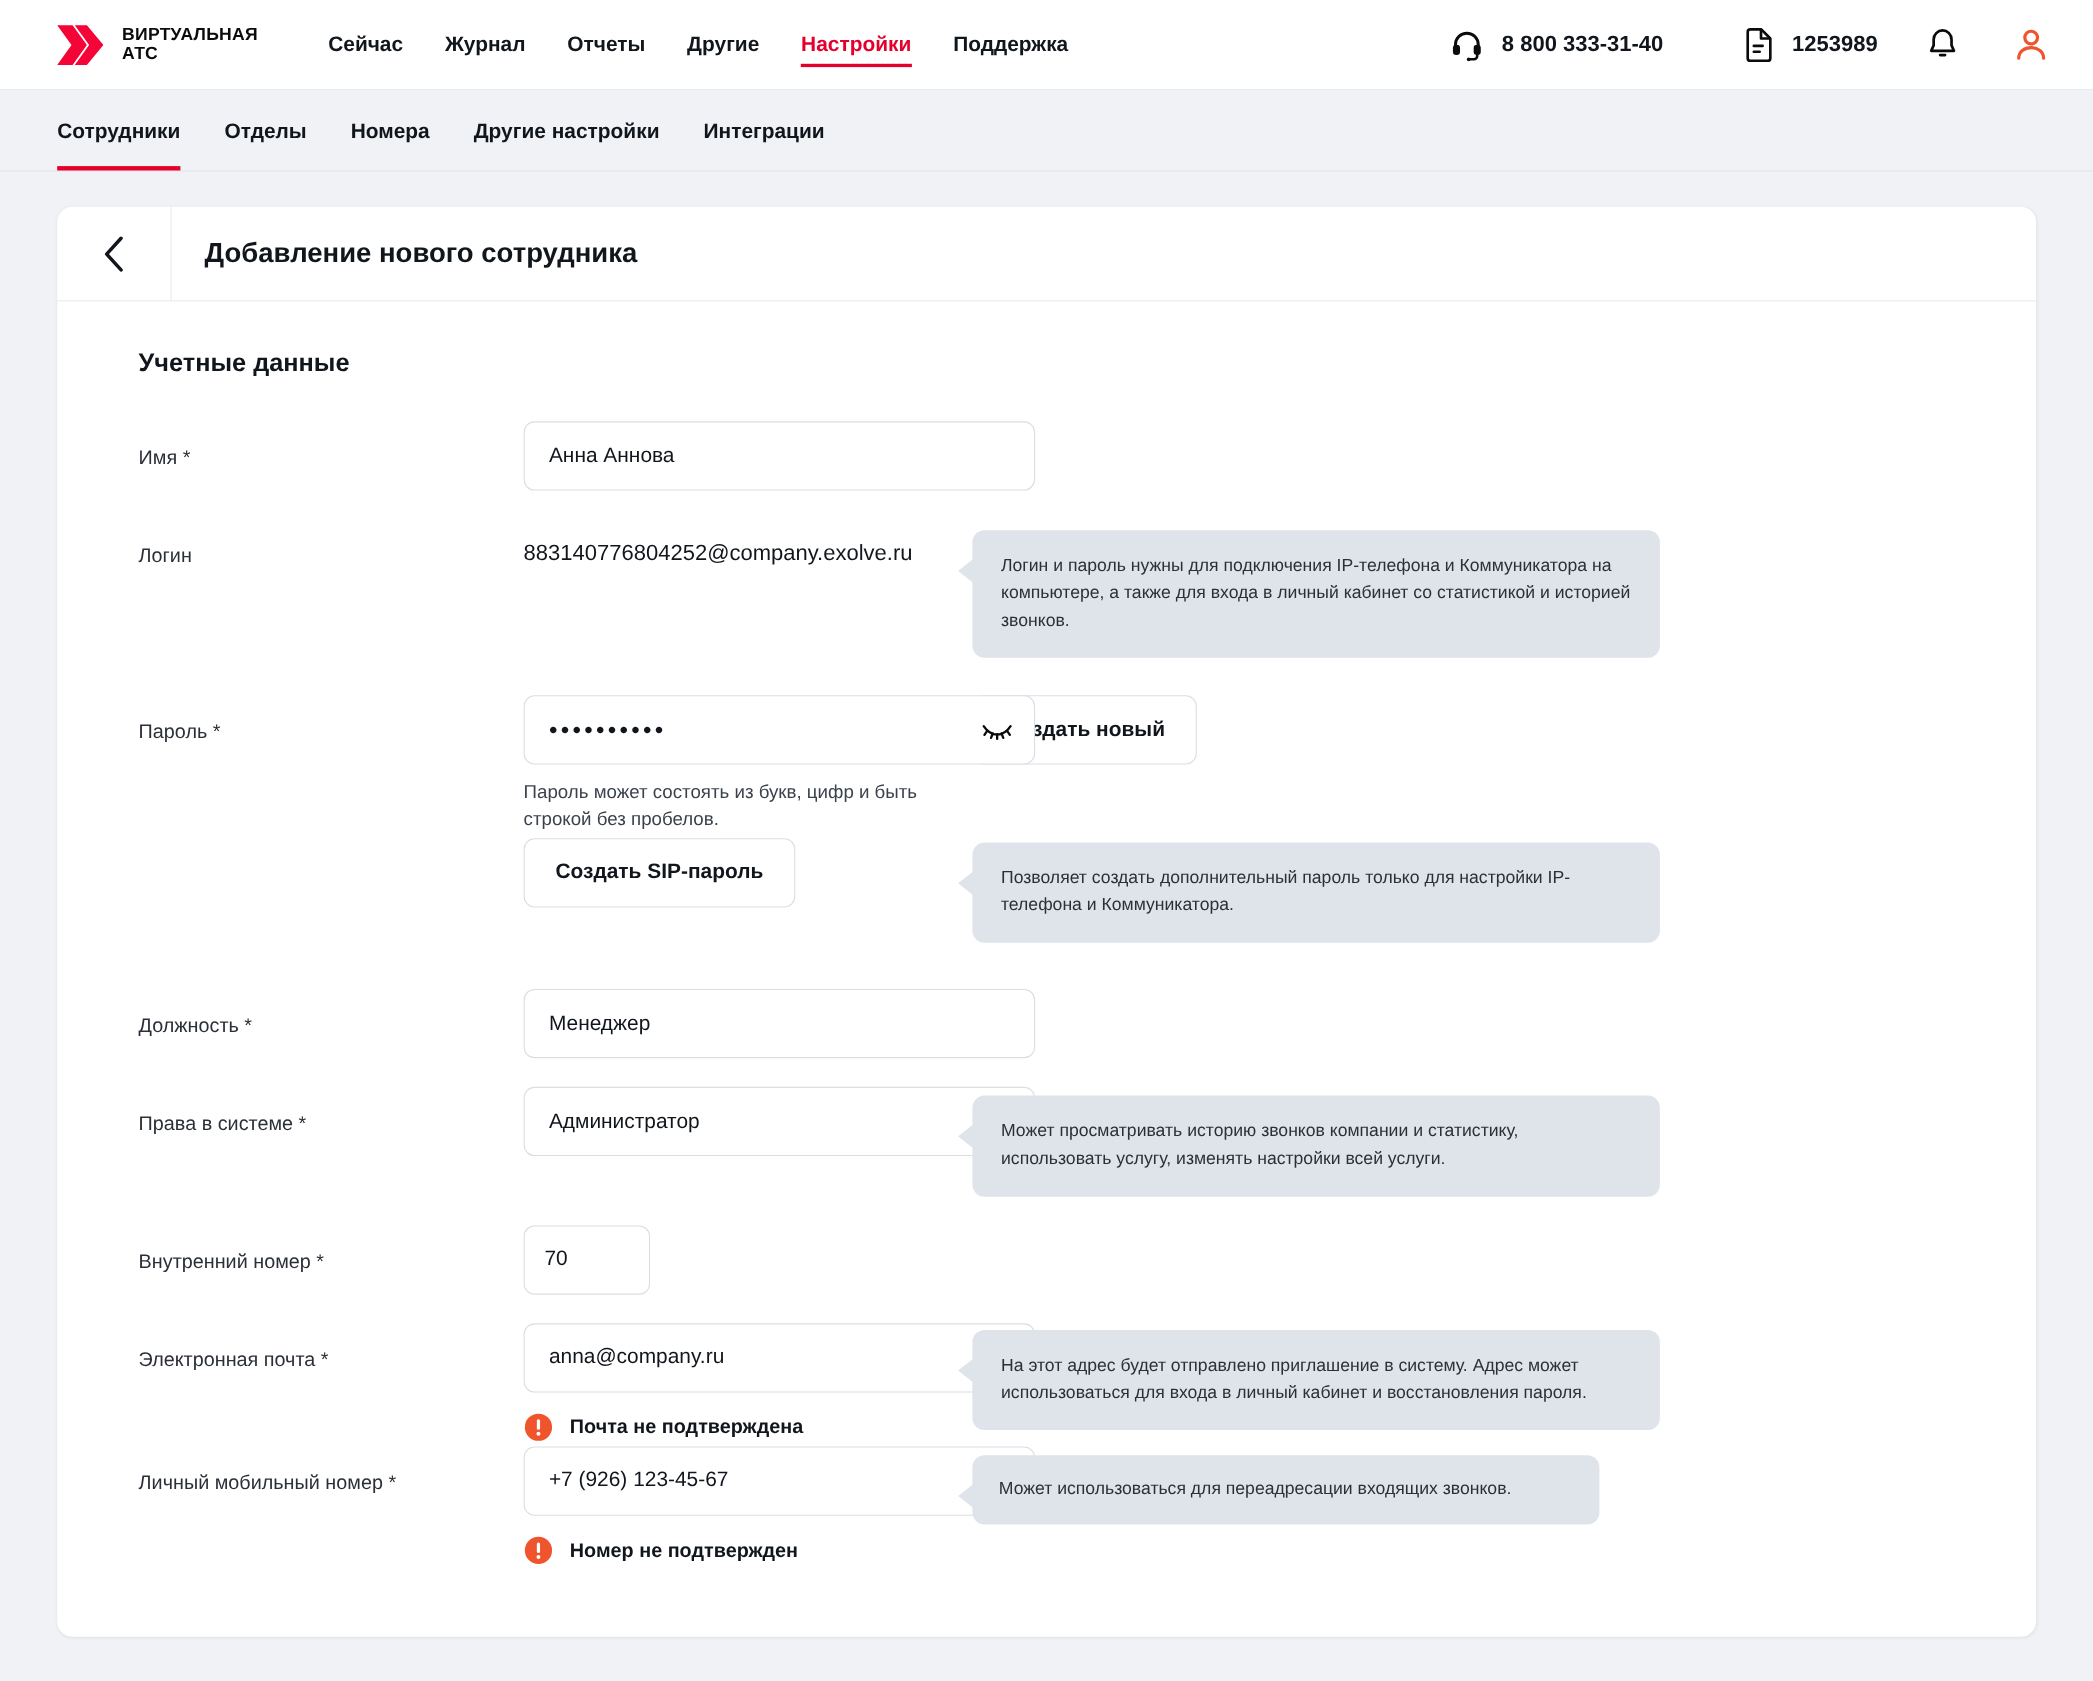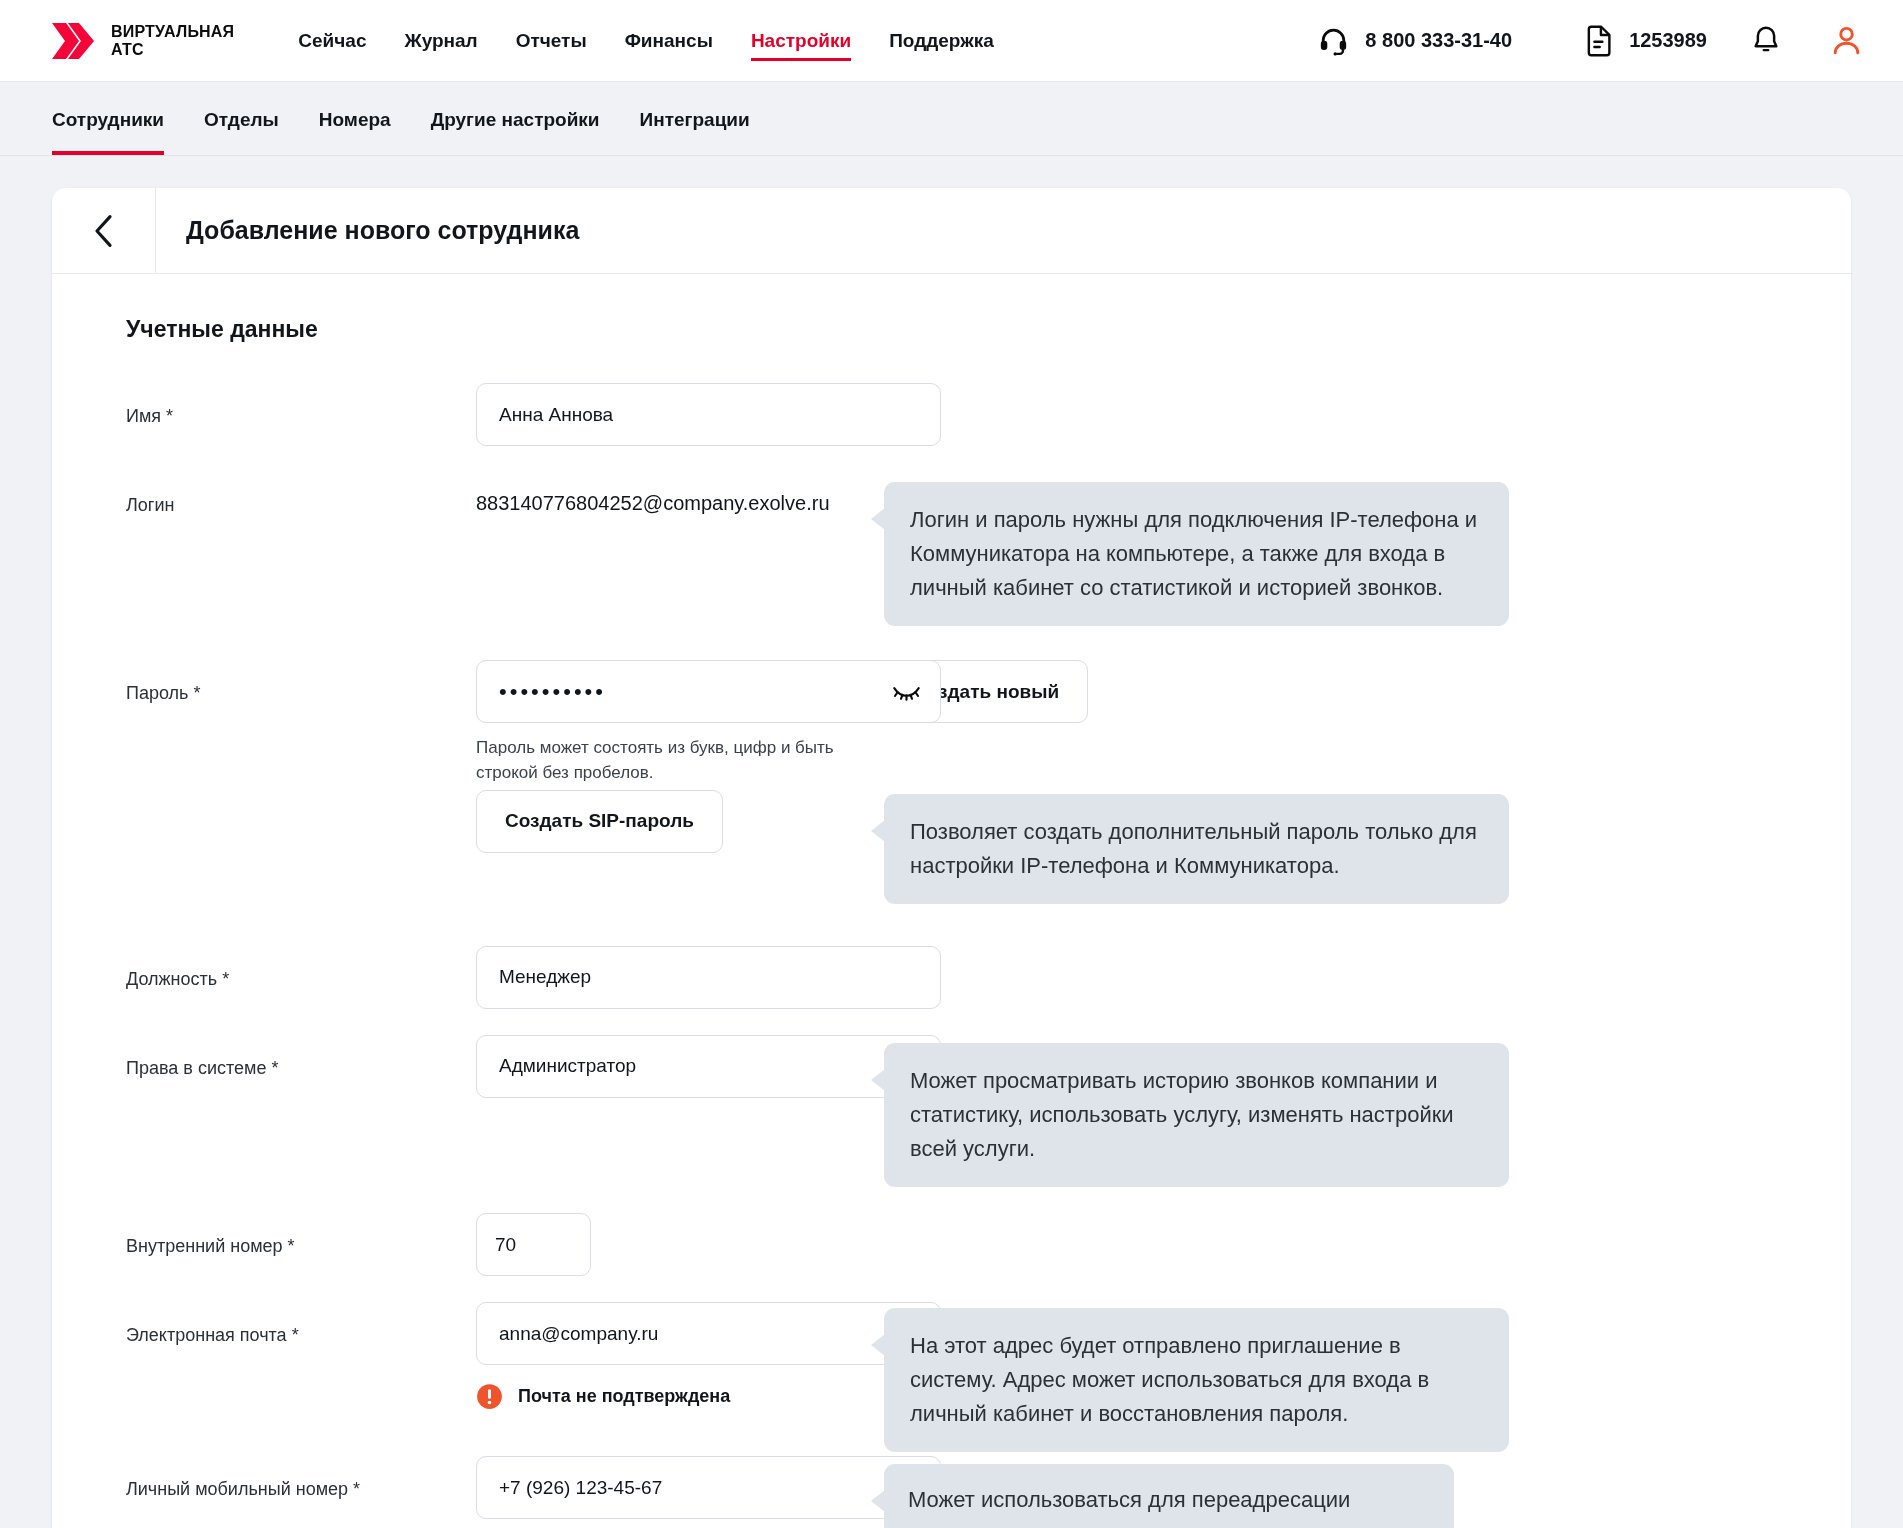--- a/index.html
+++ b/index.html
@@ -234,21 +234,21 @@
     color: #11161c;
   }
   .warn-ico { flex: none; }
 
   
   .tip {
     position: relative;
     background: #dfe3ea;
     border-radius: 11px;
     padding: 21px 26px;
-    font-size: 22px;
+    font-size: 16px;
     line-height: 1.55;
     color: #2b3038;
     margin-left: 26px;
   }
   .tip::before {
     content: "";
     position: absolute;
     left: -13px;
     top: 26px;
     width: 0; height: 0;
@@ -272,21 +272,21 @@
       <path d="M16 2 L27 2 L42 20 L27 38 L16 38 L29 20 Z" fill="#f50537"></path>
     </svg>
     <div class="brand-name">ВИРТУАЛЬНАЯ
 АТС</div>
   </div>
 
   <nav class="mainnav">
     <div class="navitem">Сейчас</div>
     <div class="navitem">Журнал</div>
     <div class="navitem">Отчеты</div>
-    <div class="navitem">Финансы</div>
+    <div class="navitem">Другие</div>
     <div class="navitem active">Настройки</div>
     <div class="navitem">Поддержка</div>
   </nav>
 
   <div class="header-right">
     <div class="hr-group">
       <svg width="31" height="31" viewBox="0 0 24 24" fill="none">
         <path d="M4 13v-1a8 8 0 0 1 16 0v1" stroke="#0b0b0b" stroke-width="2.1" stroke-linecap="round"></path>
         <rect x="2.2" y="12.2" width="5" height="7.2" rx="2.3" fill="#0b0b0b"></rect>
         <rect x="16.8" y="12.2" width="5" height="7.2" rx="2.3" fill="#0b0b0b"></rect>

